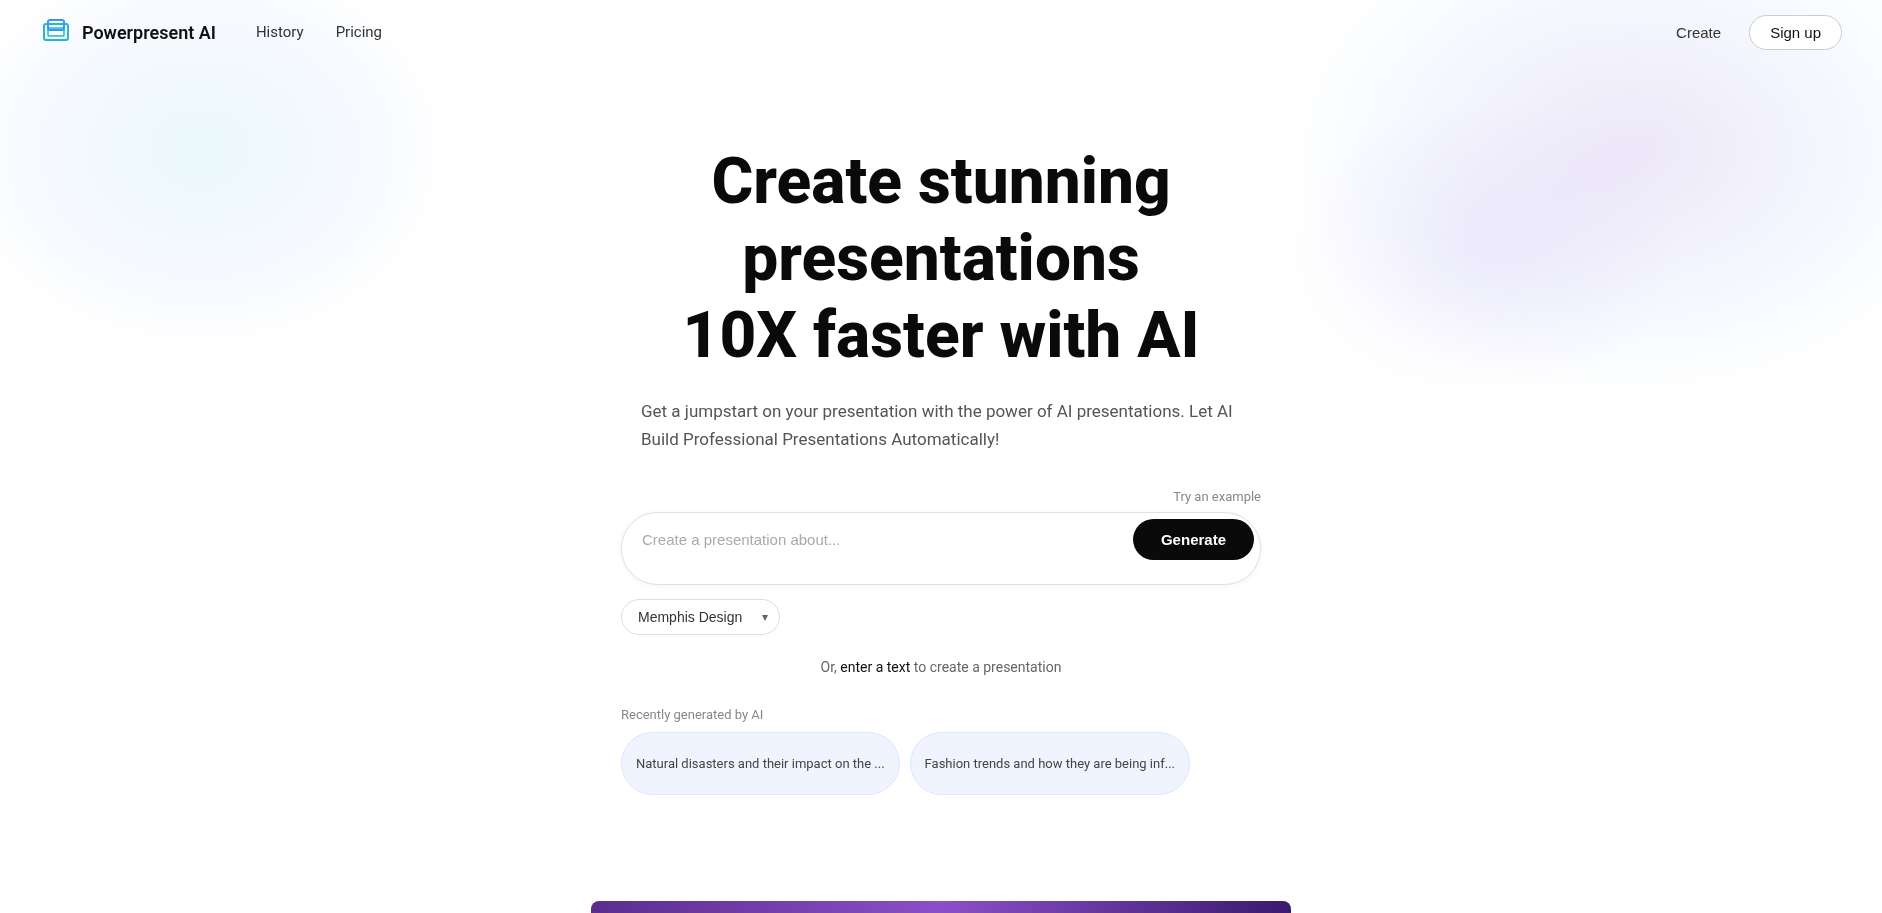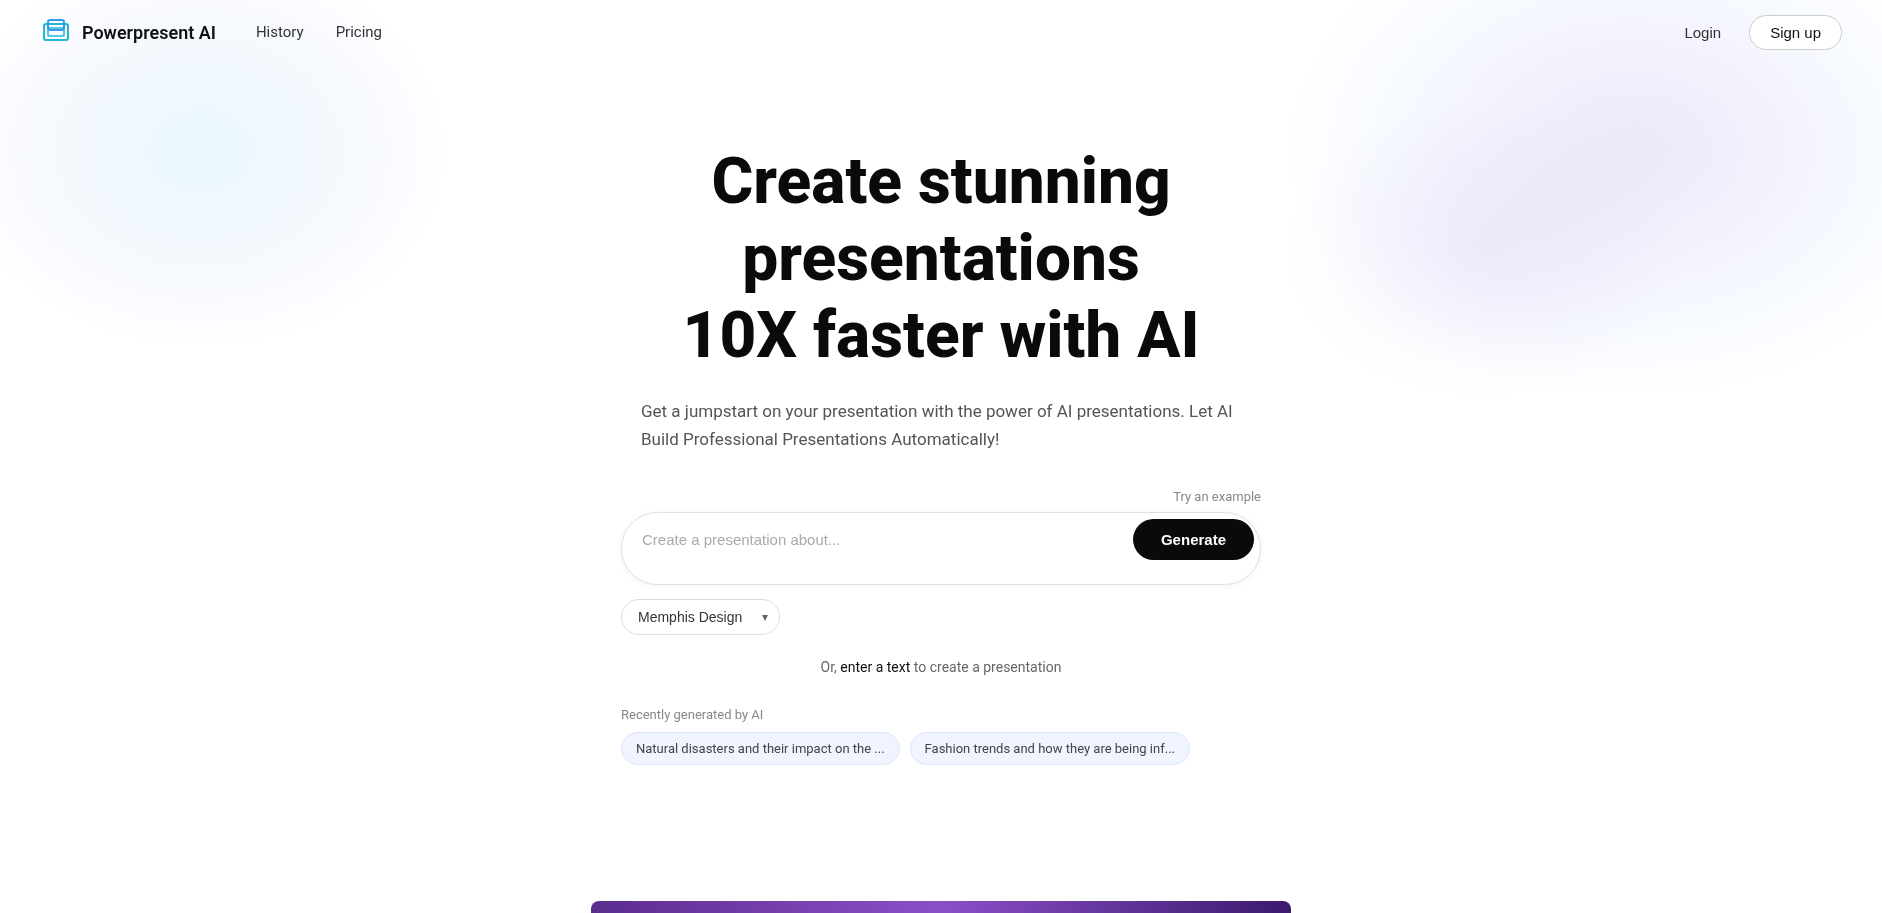--- a/index.html
+++ b/index.html
@@ -294,21 +294,21 @@
     .recently-chips {
       display: flex;
       flex-wrap: wrap;
       gap: 10px;
     }
 
     .chip {
       background: #f0f4ff;
       border: 1px solid #dde5ff;
       border-radius: 999px;
-      padding: 8px 14px;
+      padding: 23px 14px;
       font-size: 13px;
       color: #444;
       cursor: pointer;
       white-space: nowrap;
     }
 
     
     .bottom-bar {
       position: absolute;
       bottom: 0;
@@ -339,21 +339,21 @@
     </svg>
     <span class="logo-text">Powerpresent AI</span>
   </a>
 
   <div class="nav-links">
     <a class="nav-link" href="#">History</a>
     <a class="nav-link" href="#">Pricing</a>
   </div>
 
   <div class="nav-right">
-    <button class="login-btn">Login</button>
+    <button class="login-btn">Create</button>
     <button class="signup-btn">Sign up</button>
   </div>
 </nav>
 
 <main class="main-content">
 
   <h1 class="hero-title">
     <span>Create stunning presentations</span><br>
     <span>10X faster with AI</span>
   </h1>

